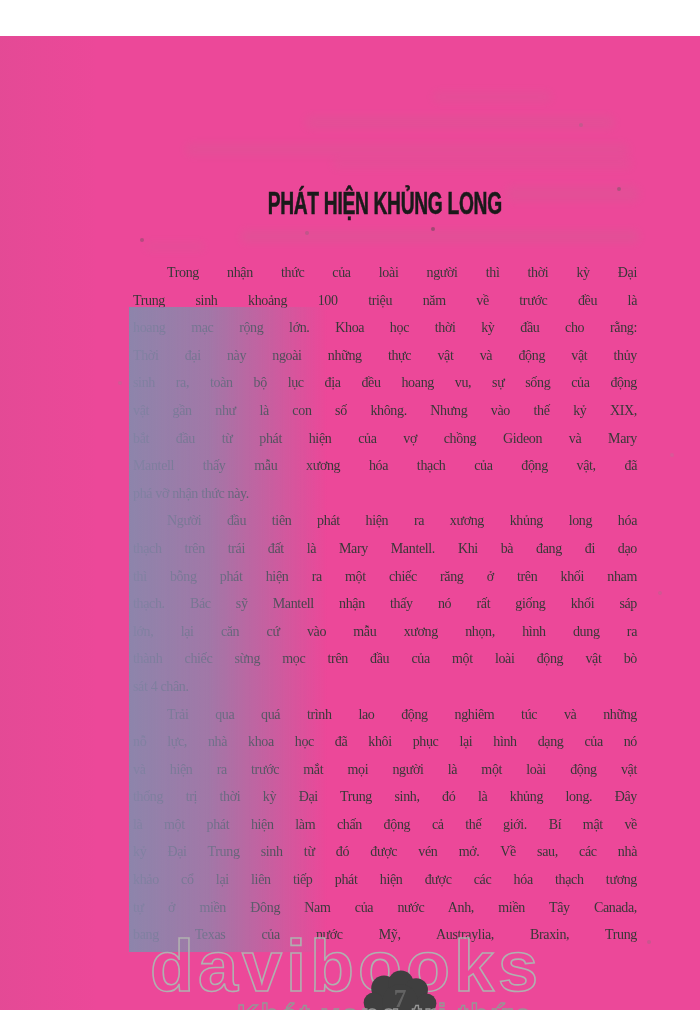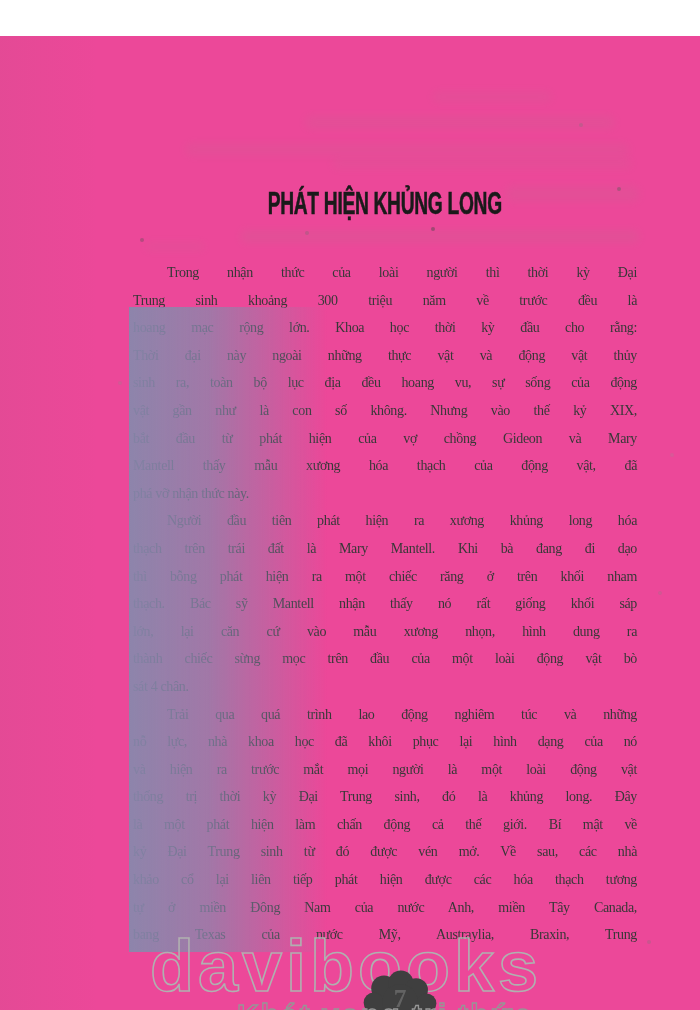--- a/index.html
+++ b/index.html
@@ -94,21 +94,21 @@
 
   <div class="speckles"></div>
 
   <div class="title-row">
     <span class="title-text">PHÁT HIỆN KHỦNG LONG</span>
   </div>
 
   <div class="body-text">
 
     <div class="line first">Trong nhận thức của loài người thì thời kỳ Đại</div>
-    <div class="line">Trung sinh khoảng 300 triệu năm về trước đều là</div>
+    <div class="line">Trung sinh khoảng 100 triệu năm về trước đều là</div>
     <div class="line">hoang mạc rộng lớn. Khoa học thời kỳ đầu cho rằng:</div>
     <div class="line">Thời đại này ngoài những thực vật và động vật thủy</div>
     <div class="line">sinh ra, toàn bộ lục địa đều hoang vu, sự sống của động</div>
     <div class="line">vật gần như là con số không. Nhưng vào thế kỷ XIX,</div>
     <div class="line">bắt đầu từ phát hiện của vợ chồng Gideon và Mary</div>
     <div class="line">Mantell thấy mẫu xương hóa thạch của động vật, đã</div>
     <div class="line short">phá vỡ nhận thức này.</div>
 
     <div class="line first">Người đầu tiên phát hiện ra xương khủng long hóa</div>
     <div class="line">thạch trên trái đất là Mary Mantell. Khi bà đang đi dạo</div>

